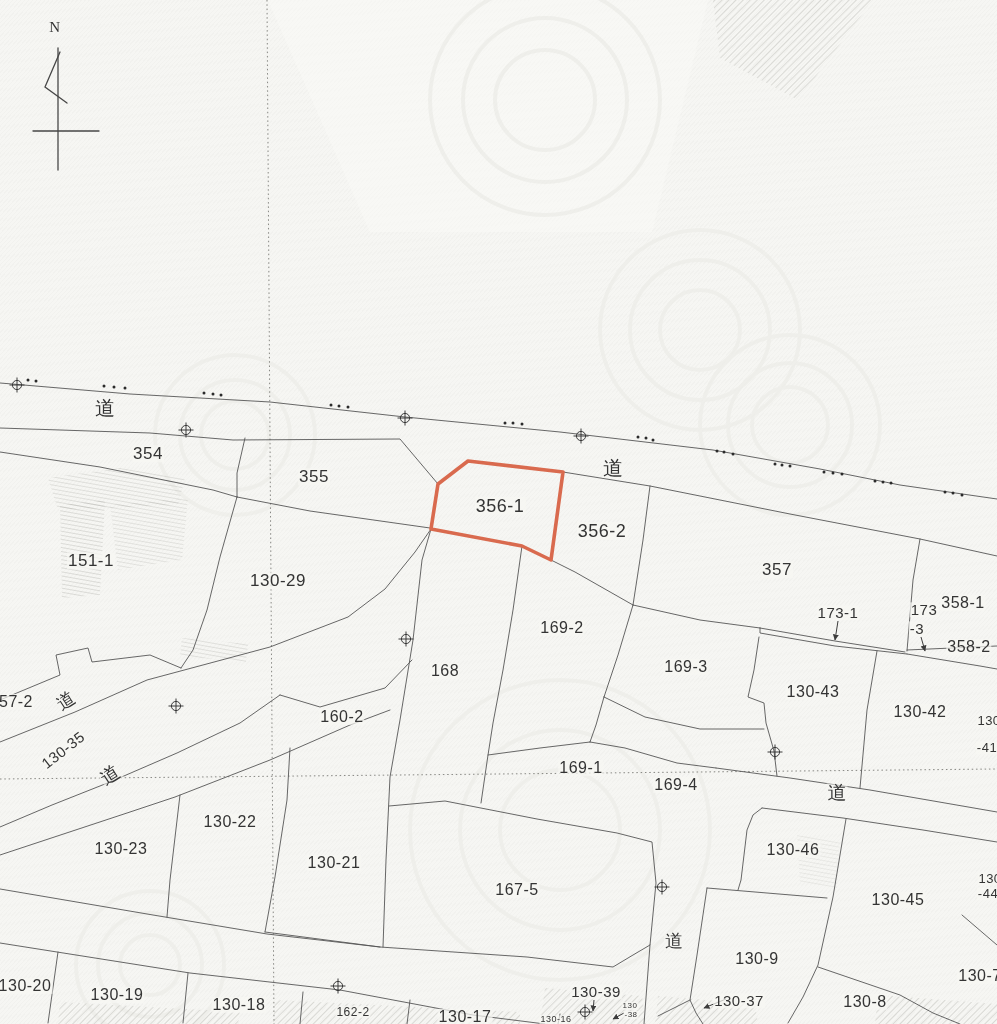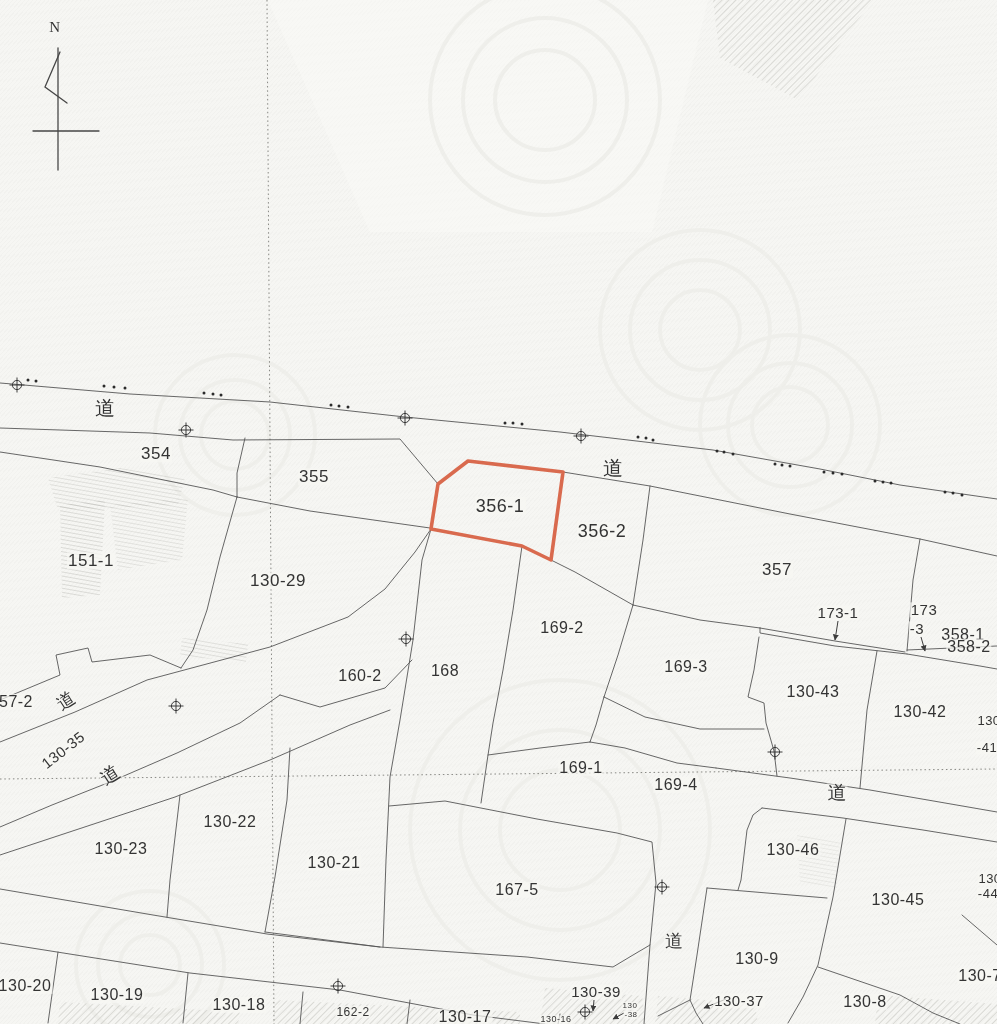--- a/index.html
+++ b/index.html
@@ -188,42 +188,42 @@
     </g>
 
     <g stroke="#474747" stroke-width="1.3" fill="none" stroke-linecap="round">
       <line x1="58" y1="48" x2="58" y2="170"></line>
       <line x1="33" y1="131" x2="99" y2="131"></line>
       <polyline points="60,52 45,87 67,103"></polyline>
     </g>
   </svg>
 
   <div id="labels">
-      <div class="lbl" style="left: 148px; top: 454px; font-size: 17px; margin-left: 8px;">354</div>
+      <div class="lbl" style="left: 148px; top: 454px; font-size: 17px;">354</div>
       <div class="lbl" style="left: 314px; top: 477px; font-size: 17px;">355</div>
       <div class="lbl" style="left: 91px; top: 561px; font-size: 17px;">151-1</div>
       <div class="lbl" style="left: 278px; top: 581px; font-size: 17px;">130-29</div>
       <div class="lbl" style="left: 500px; top: 506px; font-size: 18px;">356-1</div>
       <div class="lbl" style="left: 602px; top: 531px; font-size: 18px;">356-2</div>
       <div class="lbl" style="left: 777px; top: 570px; font-size: 17px;">357</div>
       <div class="lbl" style="left: 838px; top: 613px; font-size: 15px;">173-1</div>
       <div class="lbl" style="left: 924px; top: 610px; font-size: 15px;">173</div>
       <div class="lbl" style="left: 917px; top: 629px; font-size: 15px;">-3</div>
-      <div class="lbl" style="left: 963px; top: 603px; font-size: 16px; margin-top: 32px;">358-1</div>
+      <div class="lbl" style="left: 963px; top: 603px; font-size: 16px;">358-1</div>
       <div class="lbl" style="left: 969px; top: 647px; font-size: 16px;">358-2</div>
       <div class="lbl" style="left: 562px; top: 628px; font-size: 16px;">169-2</div>
       <div class="lbl" style="left: 686px; top: 667px; font-size: 16px;">169-3</div>
       <div class="lbl" style="left: 445px; top: 671px; font-size: 16px;">168</div>
       <div class="lbl" style="left: 813px; top: 692px; font-size: 16px;">130-43</div>
       <div class="lbl" style="left: 920px; top: 712px; font-size: 16px;">130-42</div>
       <div class="lbl" style="left: 989px; top: 721px; font-size: 13px;">130</div>
       <div class="lbl" style="left: 987px; top: 736px; font-size: 13px; margin-top: 12px;">-41</div>
       <div class="lbl" style="left: 16px; top: 702px; font-size: 16px;">57-2</div>
       <div class="lbl" style="left: 63px; top: 750px; font-size: 15px; transform: translate(-50%, -50%) rotate(-38deg);">130-35</div>
-      <div class="lbl" style="left: 342px; top: 676px; font-size: 16px; margin-left: 18px;">160-2</div>
+      <div class="lbl" style="left: 342px; top: 717px; font-size: 16px;">160-2</div>
       <div class="lbl" style="left: 676px; top: 741px; font-size: 16px; margin-top: 44px;">169-4</div>
       <div class="lbl" style="left: 581px; top: 768px; font-size: 16px;">169-1</div>
       <div class="lbl" style="left: 230px; top: 822px; font-size: 16px;">130-22</div>
       <div class="lbl" style="left: 121px; top: 849px; font-size: 16px;">130-23</div>
       <div class="lbl" style="left: 334px; top: 863px; font-size: 16px;">130-21</div>
       <div class="lbl" style="left: 517px; top: 890px; font-size: 16px;">167-5</div>
       <div class="lbl" style="left: 793px; top: 850px; font-size: 16px;">130-46</div>
       <div class="lbl" style="left: 898px; top: 900px; font-size: 16px;">130-45</div>
       <div class="lbl" style="left: 990px; top: 879px; font-size: 13px;">130</div>
       <div class="lbl" style="left: 988px; top: 894px; font-size: 13px;">-44</div>

